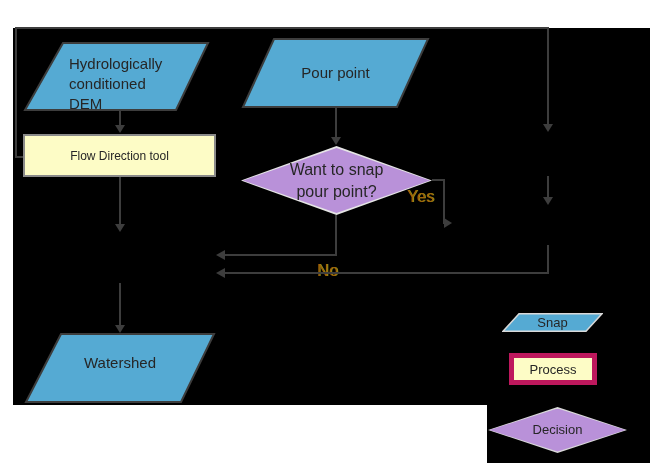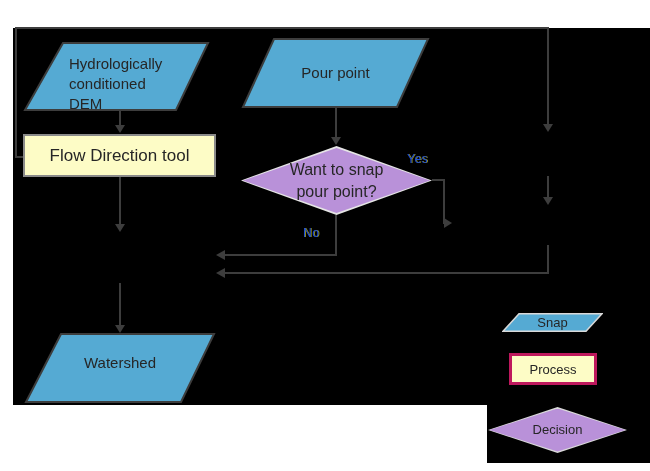--- a/index.html
+++ b/index.html
@@ -27,33 +27,34 @@
   .node svg { position: absolute; left: 0; top: 0; }
   .node-label {
     position: absolute; inset: 0;
     display: flex; align-items: center; justify-content: center;
     font-size: 15px; line-height: 1.32; color: #262626;
     white-space: pre-line; text-align: center;
   }
   .box {
     position: absolute; background: #fdfcc6; border: 2px solid #8a8a8a;
     display: flex; align-items: center; justify-content: center;
-    font-size: 17px; color: #262626; text-align: center;
+    font-size: 12px; color: #262626; text-align: center;
   }
   .diamond-outer { position: absolute; background: #e5e5e5;
     clip-path: polygon(50% 0, 100% 50%, 50% 100%, 0 50%); }
   .diamond-inner { position: absolute; inset: 2px; background: #b991d9;
     clip-path: polygon(50% 0, 100% 50%, 50% 100%, 0 50%); }
   .edge-label {
-    position: absolute; font-size: 12px; color: #1d4ed8;
+    position: absolute; font-size: 16px; color: #a16207;
     text-shadow: 1px 0 rgba(190,190,40,0.75);
     letter-spacing: 0.5px;
+    margin-top: 36px;
   }
   .legend-box {
-    position: absolute; background: #fdfcc6; border: 3px solid #be185d;
+    position: absolute; background: #fdfcc6; border: 5px solid #be185d;
     display: flex; align-items: center; justify-content: center;
     font-size: 13px; color: #262626;
   }
   .legend-diamond-outer { position: absolute; background: #d9d9d9;
     clip-path: polygon(50% 0, 100% 50%, 50% 100%, 0 50%); }
   .legend-diamond-inner { position: absolute; inset: 1.5px; background: #b991d9;
     clip-path: polygon(50% 0, 100% 50%, 50% 100%, 0 50%); }
   .legend-label-small { font-size: 13px; }
 </style>
 </head>
@@ -83,21 +84,21 @@
   <div class="arrow down" style="left:543px; top:197px;"></div>
 
   <div class="line" style="left:432px; top:179px; width:13px; height:2px;"></div>
   <div class="line" style="left:443px; top:179px; width:2px; height:45px;"></div>
   <div class="arrow right" style="left:444px; top:218px;"></div>
   <div class="edge-label" style="left:407px; top:152px;">Yes</div>
 
   <div class="line" style="left:335px; top:215px; width:2px; height:41px;"></div>
   <div class="line" style="left:225px; top:254px; width:112px; height:2px;"></div>
   <div class="arrow left" style="left:216px; top:250px;"></div>
-  <div class="edge-label" style="left:303px; top:226px;">No</div>
+  <div class="edge-label" style="left:317px; top:226px;">No</div>
 
   <div class="line" style="left:547px; top:245px; width:2px; height:29px;"></div>
   <div class="line" style="left:225px; top:272px; width:324px; height:2px;"></div>
   <div class="arrow left" style="left:216px; top:268px;"></div>
 
   <div class="line" style="left:119px; top:283px; width:2px; height:42px;"></div>
   <div class="arrow down" style="left:115px; top:325px;"></div>
 
   <div class="node" style="left:23px; top:42px; width:187px; height:84px;">
     <svg width="187" height="69" viewBox="0 0 187 69">

